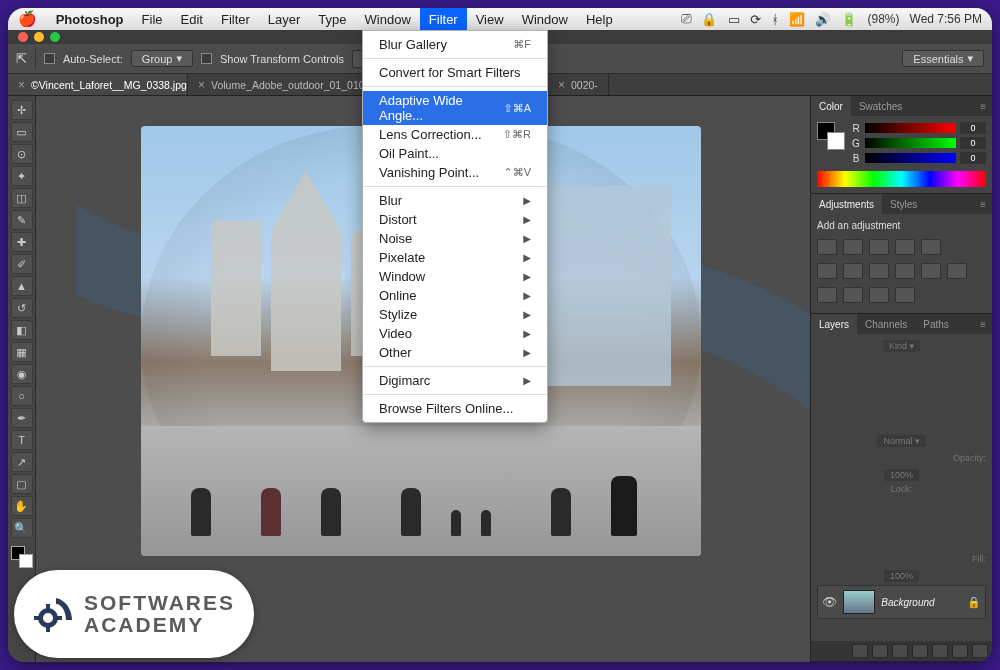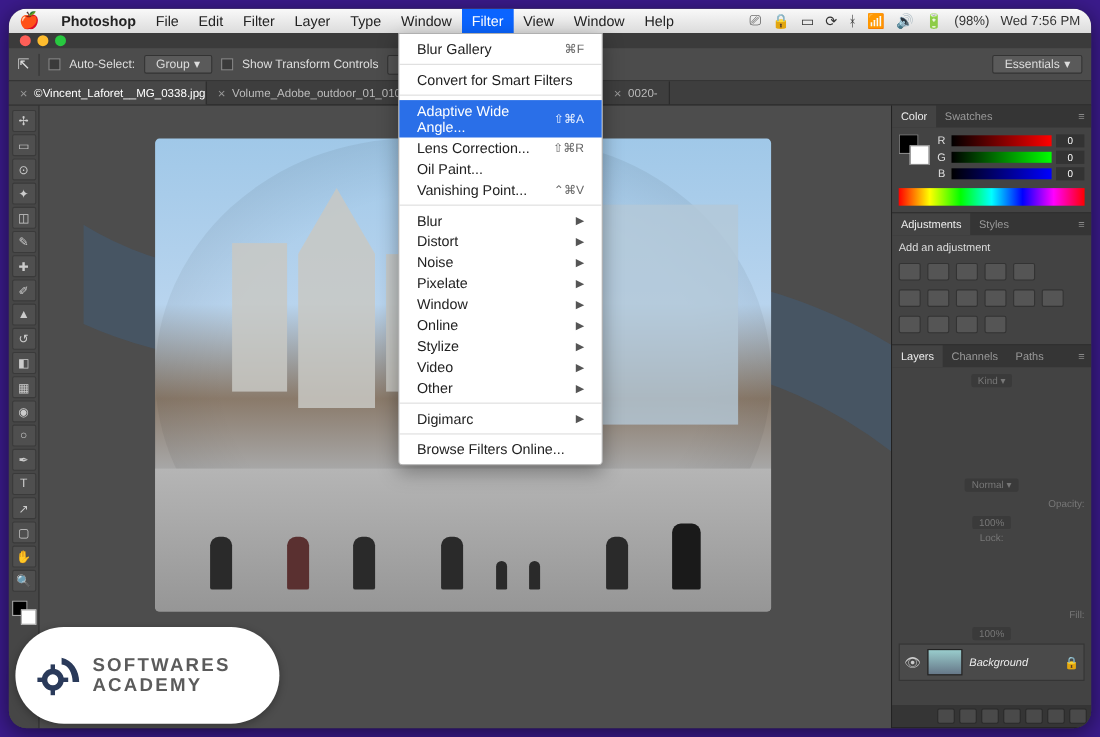--- a/index.html
+++ b/index.html
@@ -95,21 +95,21 @@
 .dropdown .di.hl { background:#2a6fe8; color:#fff; }
 .dropdown .di .sc { font-size:11px; color:#666; }
 .dropdown .di.hl .sc { color:#e8f0ff; }
 .dropdown .di .arr { font-size:10px; color:#555; }
 .dropdown .sep { height:1px; background:#ddd; margin:4px 0; }
 
 
 .logo { position:absolute; bottom:12px; left:14px; width:240px; height:88px; background:#fff; border-radius:44px; display:flex; align-items:center; padding:0 16px; gap:10px; box-shadow:0 2px 8px rgba(0,0,0,.3); }
 .logo .gear { width:44px; height:44px; position:relative; }
 .logo .gear svg { width:100%; height:100%; }
-.logo .txt { font-family:"Georgia",serif; font-weight:bold; color:#5b5b5b; font-size:17px; letter-spacing:2px; line-height:1.05; }
+.logo .txt { font-family:"Georgia",serif; font-weight:bold; color:#5b5b5b; font-size:21px; letter-spacing:2px; line-height:1.05; }
 </style>
 </head>
 <body>
 
 <div class="frame">
 
   <div class="menubar">
     <span class="apple">🍎</span>
     <span class="mitem" style="font-weight:bold">Photoshop</span>
     <span class="mitem">File</span>

